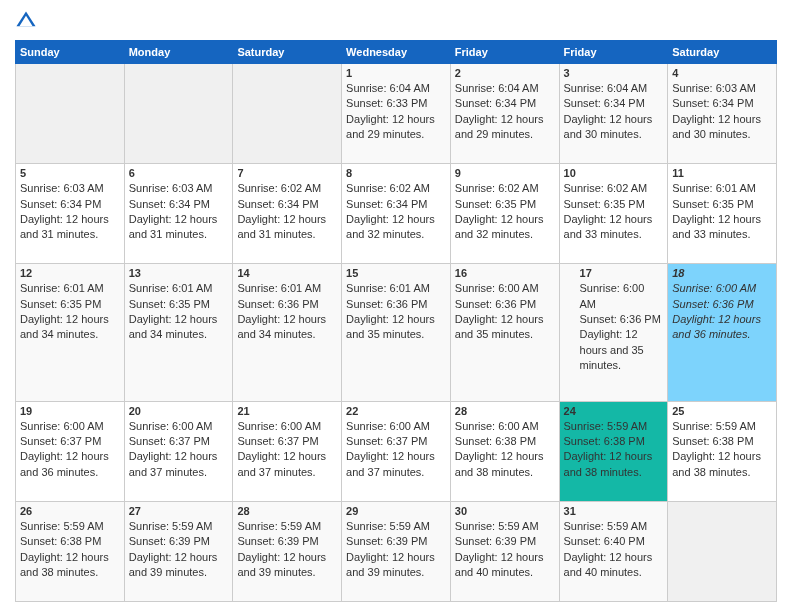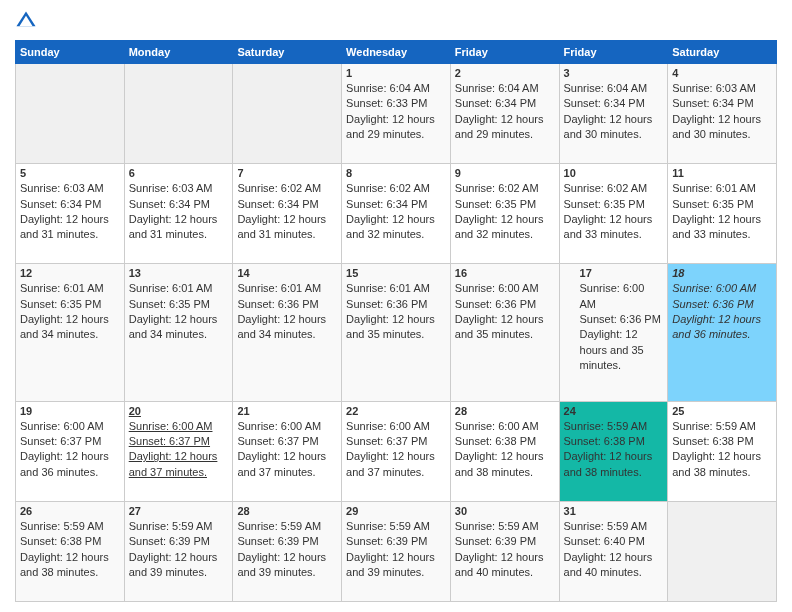--- a/index.html
+++ b/index.html
@@ -250,21 +250,21 @@
 Daylight: 12 hours and 36 minutes.</div>
           </td>
         </tr>
         <tr>
           <td style="background: rgb(255, 255, 255);">
             <span class="day-num">19</span>
             <div class="cell-text" style="white-space: pre-line;">Sunrise: 6:00 AM
 Sunset: 6:37 PM
 Daylight: 12 hours and 36 minutes.</div>
           </td>
-          <td style="background: rgb(255, 255, 255); text-decoration: underline;">
+          <td style="background: rgb(255, 255, 255);">
             <span class="day-num">20</span>
             <div class="cell-text" style="white-space: pre-line;">Sunrise: 6:00 AM
 Sunset: 6:37 PM
 Daylight: 12 hours and 37 minutes.</div>
           </td>
           <td style="background: rgb(255, 255, 255);">
             <span class="day-num">21</span>
             <div class="cell-text" style="white-space: pre-line;">Sunrise: 6:00 AM
 Sunset: 6:37 PM
 Daylight: 12 hours and 37 minutes.</div>

